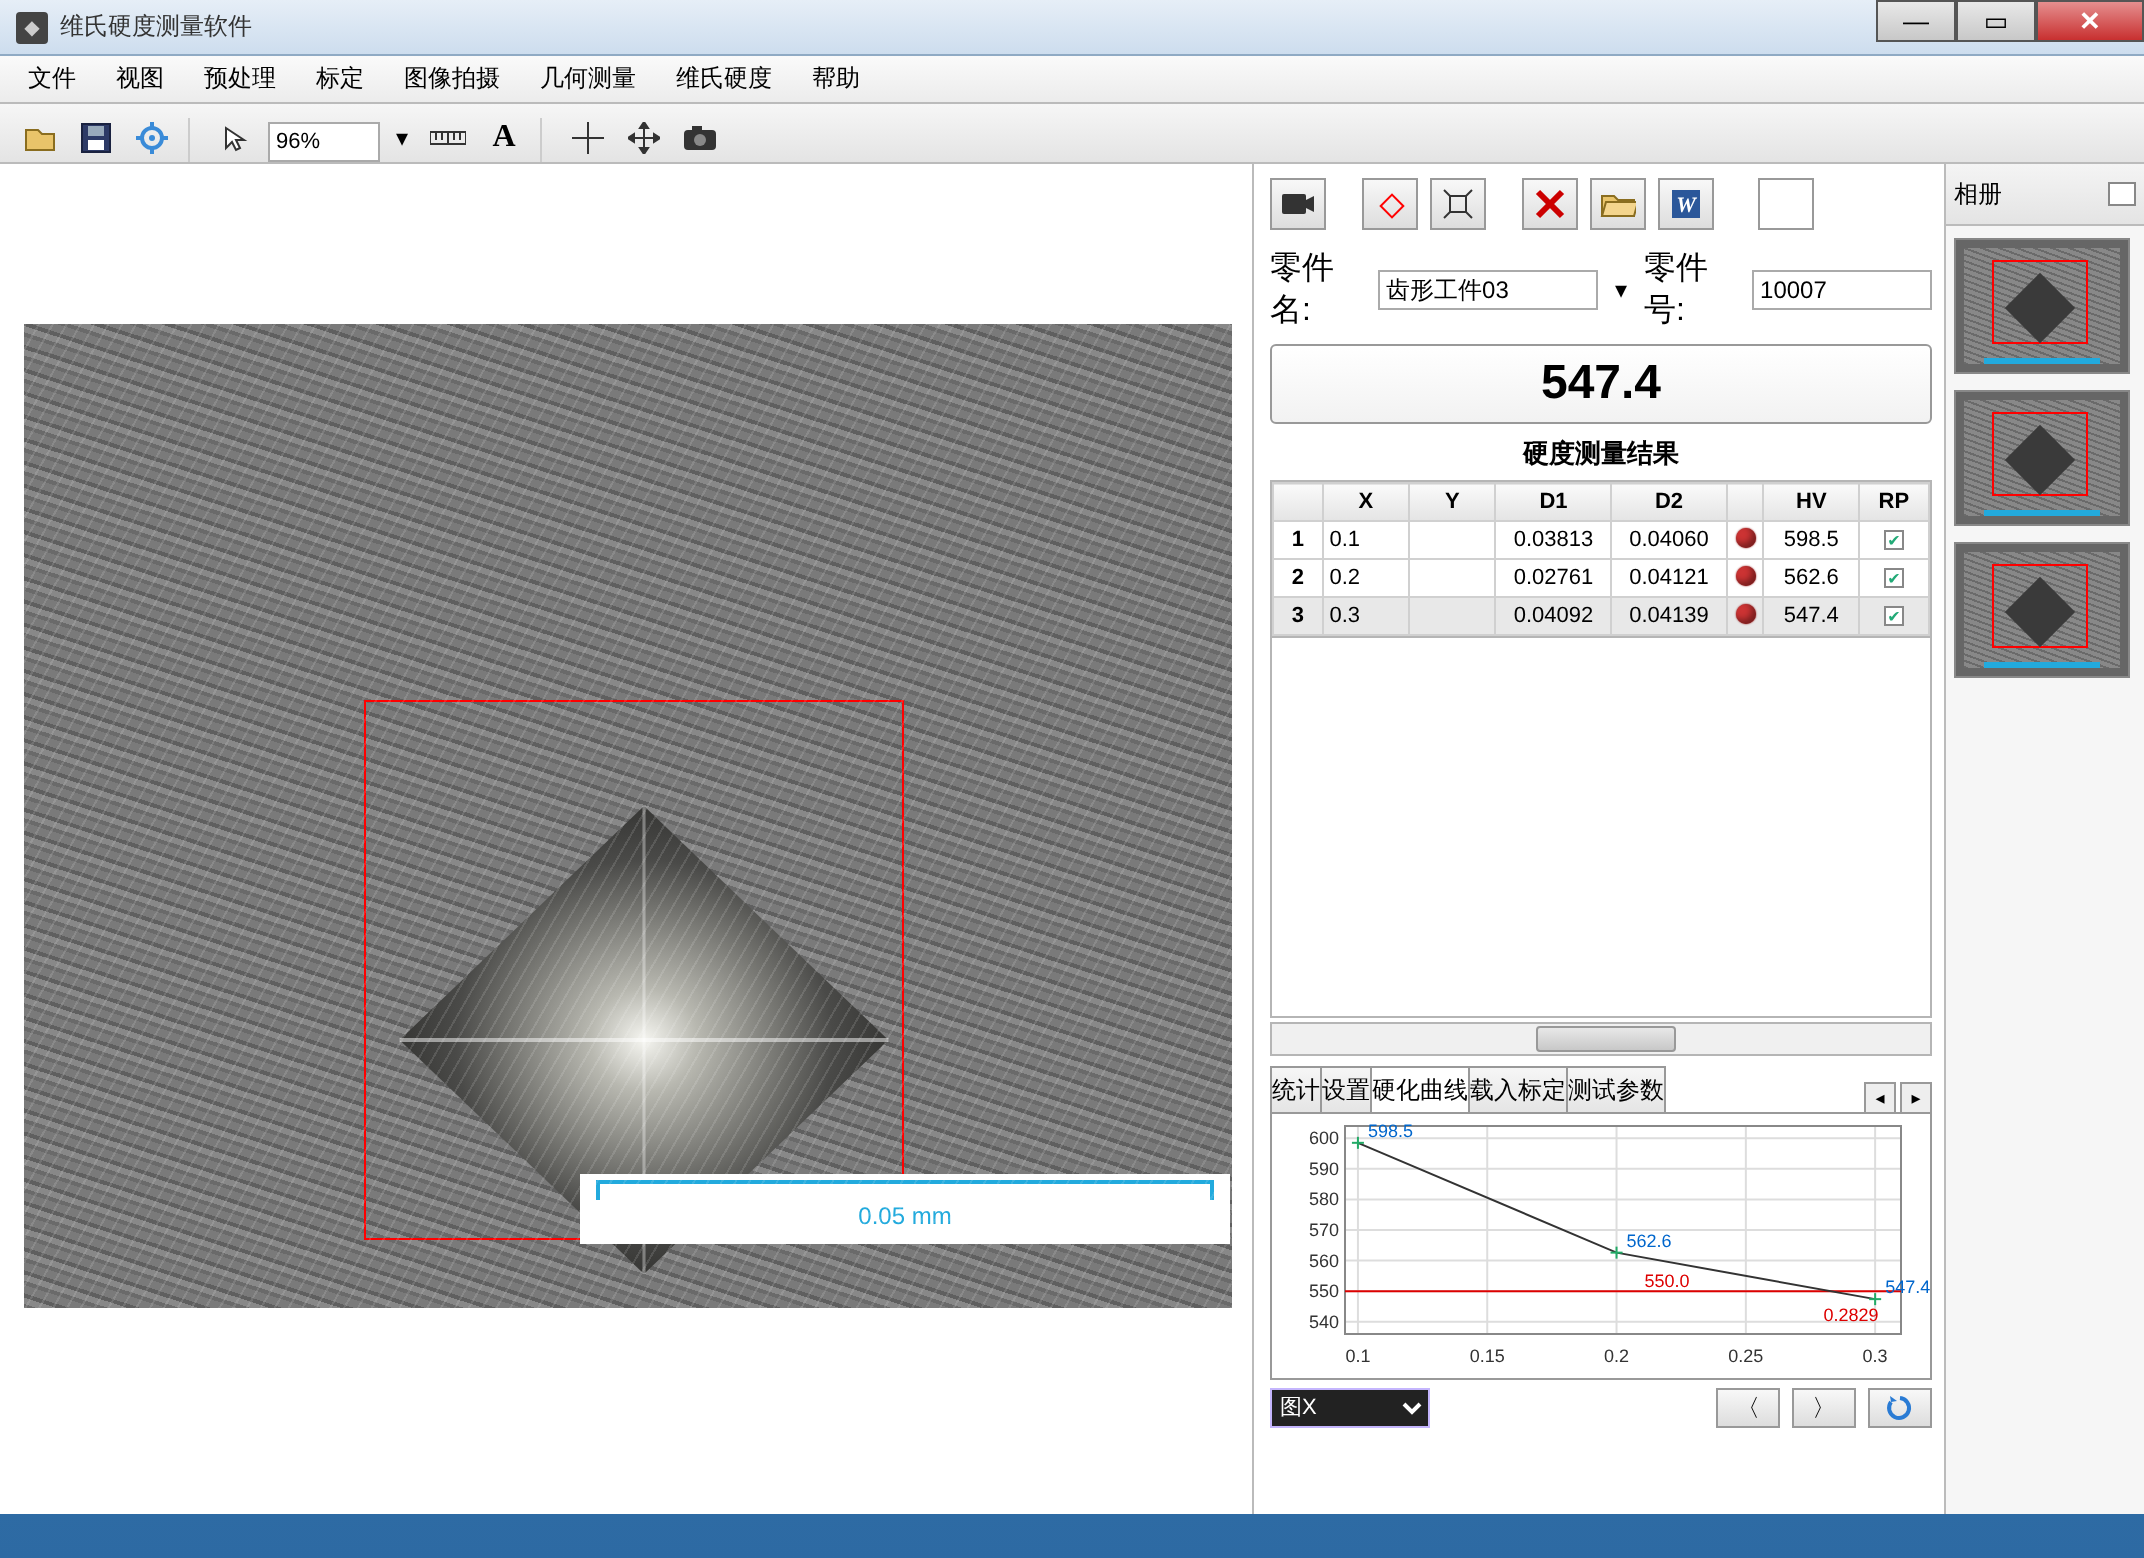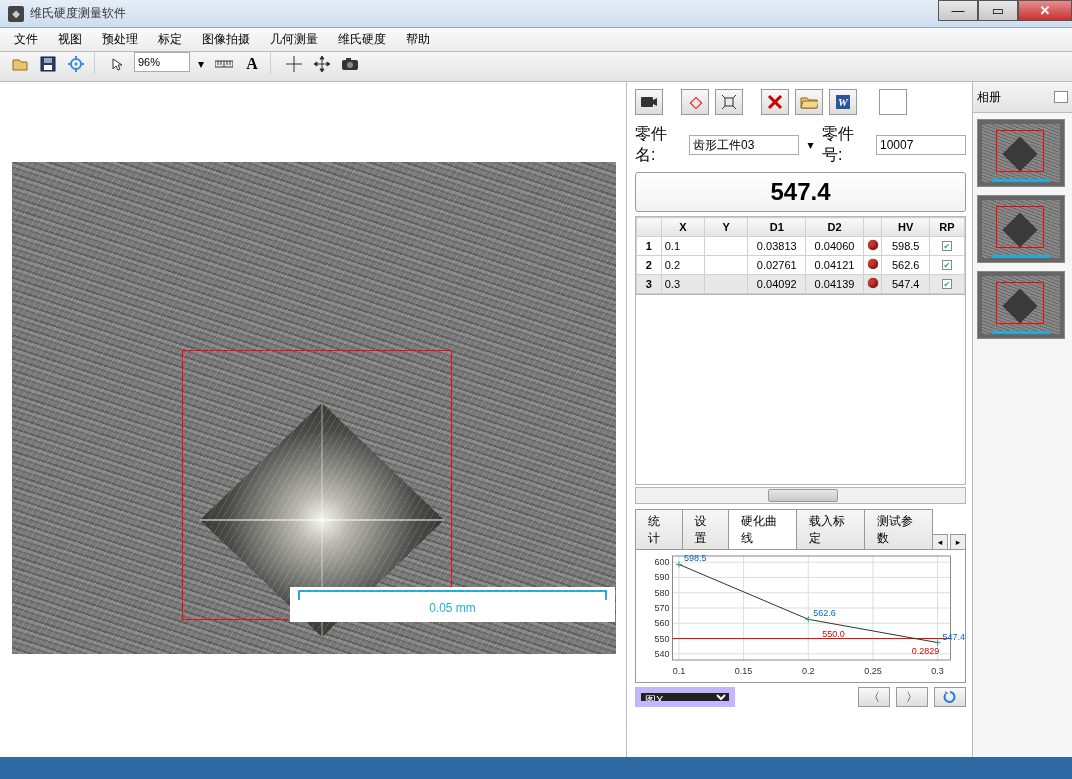--- a/index.html
+++ b/index.html
@@ -11,21 +11,21 @@
   .titlebar .title { font-size: 12px; color: #333; }
   .win-buttons { position: absolute; right: 0; top: 0; display: flex; }
   .win-btn { width: 40px; height: 21px; display:flex; align-items:center; justify-content:center; border:1px solid #555; background:linear-gradient(to bottom,#e8e8e8,#c8c8c8); font-size:13px; font-family:Arial; }
   .win-btn.min{}
   .win-btn.max{}
   .win-btn.close{ width:54px; background:linear-gradient(to bottom,#e58f8f,#c83030); color:#fff; font-weight:bold;}
   
   .menubar { height: 24px; background: linear-gradient(to bottom,#fafafa,#ececec); border-bottom:1px solid #bbb; display:flex; align-items:center; padding:0 4px; }
   .menubar .menu-item { padding: 21px 10px; cursor: default; }
   
-  .toolbar-main { height: 30px; background: linear-gradient(to bottom,#f6f6f6,#e4e4e4); border-bottom:1px solid #bbb; display:flex; align-items:flex-start; padding:0 8px; gap:4px; }
+  .toolbar-main { height: 30px; background: linear-gradient(to bottom,#f6f6f6,#e4e4e4); border-bottom:1px solid #bbb; display:flex; align-items:flex-end; padding:0 8px; gap:4px; }
   .tbtn { width:24px; height:24px; display:flex;align-items:center;justify-content:center; border:1px solid transparent; }
   .tsep { width:6px; height:22px; border-left:1px solid #ccc; margin:0 2px;}
   .zoom-sel { width:56px; height:20px; border:1px solid #aaa; background:#fff; font-size:11px; padding-left:3px;}
   
   .content { display:flex; height: calc(779px - 28px - 24px - 30px - 22px); background:#fff; }
   .image-panel { width:626px; background:#888; position:relative; overflow:hidden; }
   .image-panel .white-bg{position:absolute;top:0;left:0;right:0;bottom:0;background:#fff;}
   .micro { position:absolute; left:12px; top:80px; width:604px; height:492px; background: repeating-linear-gradient(18deg,#6a6a6a 0 2px,#888 2px 5px,#5f5f5f 5px 7px,#7a7a7a 7px 11px); }
   .micro::after{content:'';position:absolute;inset:0;background:repeating-linear-gradient(-60deg,rgba(255,255,255,.12) 0 1px,transparent 1px 6px);}
   .red-roi{position:absolute;left:170px;top:188px;width:270px;height:270px;border:1px solid #ff0000;}
@@ -54,29 +54,29 @@
   .result-table .hv-cell{background:#d9e7f7;}
   .result-table .rowsel td{background:#e8e8e8;}
   .rb{width:10px;height:10px;border:1px solid #888;margin:auto;display:block;appearance:none;background:#fff;}
   .rb:checked::after{content:'✔';display:block;font-size:8px;color:#2a7;text-align:center;line-height:9px;}
   .dot{width:10px;height:10px;background:#c33;border-radius:50%;display:inline-block;box-shadow:inset -2px -2px 3px rgba(0,0,0,.4),0 0 1px #800;}
   .tbl-empty{height:190px;border:1px solid #b5b5b5;border-top:none;background:#fff;}
   .hscroll{height:17px;border:1px solid #b5b5b5;background:#f0f0f0;position:relative;margin-top:2px;}
   .hscroll .thumb{position:absolute;left:40%;top:1px;height:13px;width:70px;background:linear-gradient(to bottom,#e8e8e8,#c8c8c8);border:1px solid #999;border-radius:2px;}
   
   .tabs-row{display:flex;margin-top:4px;align-items:flex-end;}
-  .tab{border:1px solid #999;border-bottom:none;padding:3px 12px;background:linear-gradient(to bottom,#f6f6f6,#e4e4e4);font-size:12px;margin-right:-1px;}
+  .tab{border:1px solid #999;border-bottom:none;padding:3px 0;background:linear-gradient(to bottom,#f6f6f6,#e4e4e4);font-size:12px;margin-right:-1px;}
   .tab.active{background:#fff;font-weight:normal;position:relative;top:1px;border-bottom:1px solid #fff;}
   .tab-nav{margin-left:auto;display:flex;gap:2px;}
   .tab-nav .navbtn{width:16px;height:16px;border:1px solid #999;background:#eee;font-size:9px;display:flex;align-items:center;justify-content:center;}
   
   .chart-box{border:1px solid #999;height:134px;background:#fff;position:relative;margin-top:-1px;}
   .chart-svg{width:100%;height:100%;}
   .chart-controls{display:flex;align-items:center;gap:6px;margin-top:4px;}
-  .chart-controls select{height:20px;border:6px solid #c4b5fd;background:#222;color:#fff;font-size:11px;width:100px;}
+  .chart-controls select{height:20px;border:1px solid #c4b5fd;background:#222;color:#fff;font-size:11px;width:80px;}
   .navbtn2{width:32px;height:20px;border:1px solid #999;background:linear-gradient(to bottom,#f8f8f8,#ddd);display:flex;align-items:center;justify-content:center;}
   
   .album-col{width:100px;border-left:1px solid #bbb;display:flex;flex-direction:column;background:#f6f6f6;}
   .album-head{height:20px;border-bottom:1px solid #bbb;display:flex;align-items:center;padding:15px 4px;font-size:12px;background:linear-gradient(to bottom,#f4f4f4,#e4e4e4);}
   .album-head .pop{margin-left:auto;width:14px;height:12px;border:1px solid #888;background:#fff;}
   .thumbs{padding:6px 4px;display:flex;flex-direction:column;gap:8px;}
   .thumb{width:88px;height:68px;border:1px solid #888;background:#666;position:relative;}
   .thumb .mini{position:absolute;inset:4px;background:repeating-linear-gradient(20deg,#6a6a6a 0 1px,#888 1px 3px);}
   .thumb .mini-roi{position:absolute;left:18px;top:10px;width:48px;height:42px;border:1px solid red;}
   .thumb .mini-dia{position:absolute;left:20px;top:12px;width:44px;height:38px;}
@@ -268,20 +268,21 @@
           <input style="width: 110px;" value="齿形工件03">
           <span style="width:12px;text-align:center">▾</span>
           <label>零件号:</label>
           <input style="width: 90px;" value="10007">
         </div>
 
         <div class="big-boxes">
           <div class="big-box">547.4</div>
         </div>
 
+        <div class="section-title">硬度测量结果</div>
 
         <div class="result-table">
           <table>
             <colgroup>
                 <col style="width:24px">
                 <col style="width:42px">
                 <col style="width:42px">
                 <col style="width:56px">
                 <col style="width:56px">
                 <col style="width:18px">

